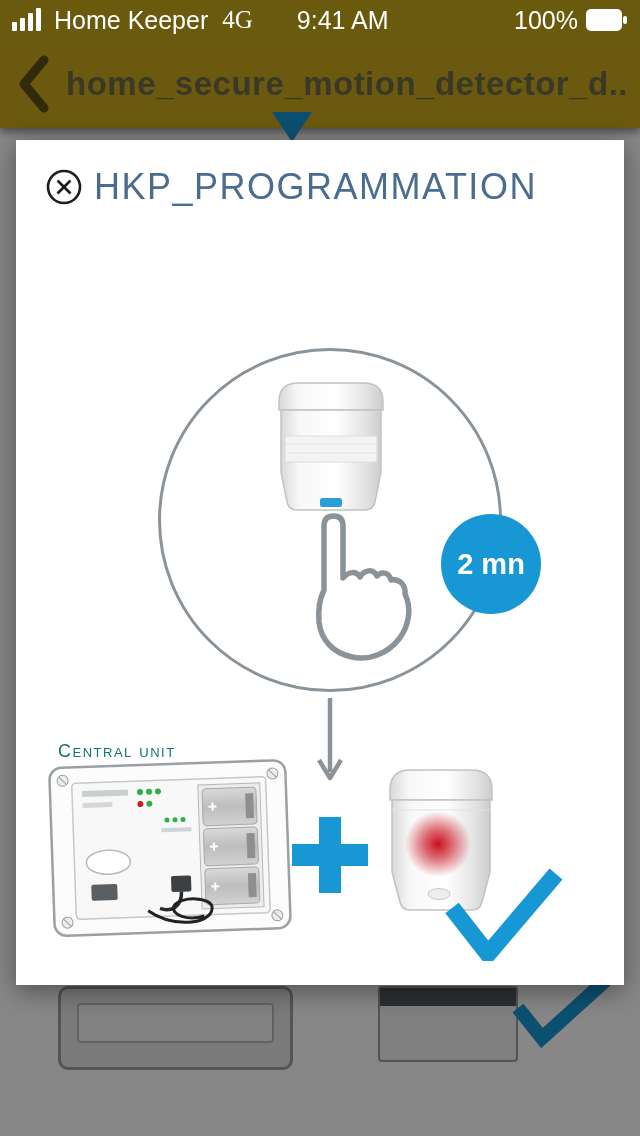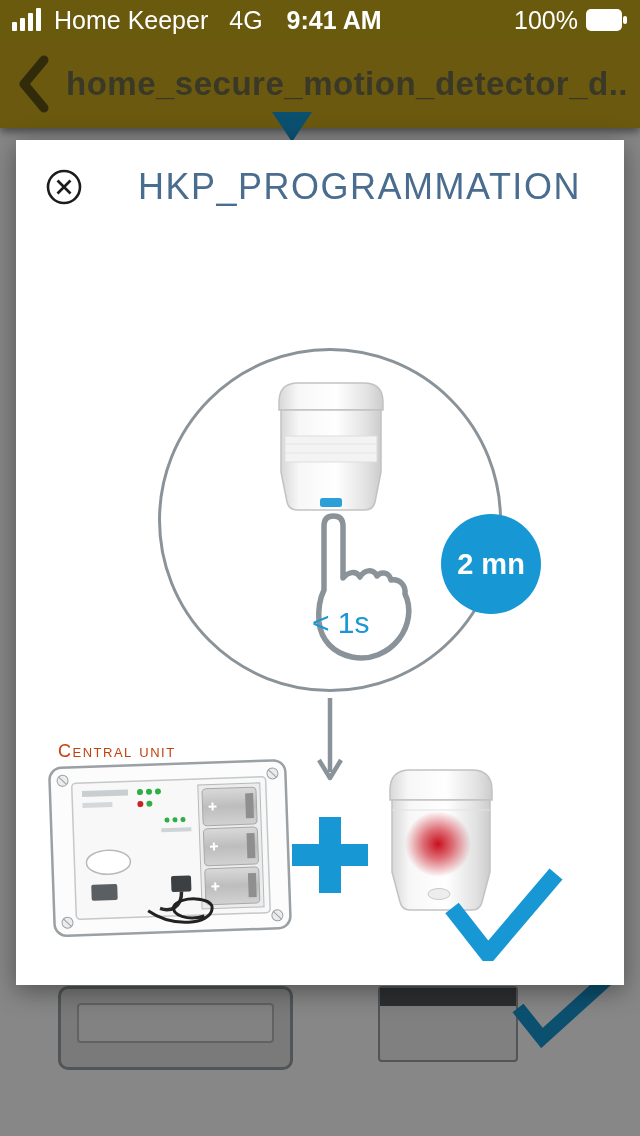--- a/index.html
+++ b/index.html
@@ -27,43 +27,43 @@
   .bg-title { position:absolute; left:0; right:0; top:1086px; text-align:center;
               font-size:37px; color:#4a6c8f; letter-spacing:1px; }
 
   
   .overlay { position:absolute; inset:0; background:rgba(0,0,0,0.47); z-index:10; }
 
   
   .statusbar { position:absolute; top:0; left:0; right:0; height:40px; background:#695a0d; z-index:30;
                display:flex; align-items:center; color:#fff; font-size:25px; padding:0 12px; }
   .statusbar .carrier { margin-left:8px; }
-  .statusbar .network { margin-left:21px; }
-  .statusbar .time { margin-left:24px; font-weight:bold; }
+  .statusbar .network { margin-left:14px;font-family:Liberation Serif, serif; }
+  .statusbar .time { margin-left:44px; font-weight:normal; }
   .statusbar .spacer { flex:1; }
   .statusbar .battery-pct { margin-right:8px; }
 
   
   .modal { position:absolute; left:16px; top:140px; width:608px; height:845px; background:#fff;
            z-index:20; box-shadow:0 6px 24px rgba(0,0,0,0.4); }
   .close-btn { position:absolute; left:29px; top:28px; width:38px; height:38px; cursor:pointer; }
-  .m-title { position:absolute; left:78px; top:26px; font-size:36px; color:#4a6c8f; letter-spacing:1.5px;margin-left:44px; }
+  .m-title { position:absolute; left:78px; top:26px; font-size:36px; color:#4a6c8f; letter-spacing:1.5px; }
 
   .ring { position:absolute; left:142px; top:208px; width:344px; height:344px;
           border:3px solid #8a9399; border-radius:50%; }
   .detector1 { position:absolute; left:256px; top:236px; }
   .hand { position:absolute; left:278px; top:372px; z-index:4; }
   .press-label { position:absolute; left:296px; top:466px; width:110px; font-size:30px;
                  color:#1798d4; z-index:5; }
   .badge { position:absolute; border-radius:50%; background:#1798d4; color:#fff;
            display:flex; align-items:center; justify-content:center; font-weight:bold; z-index:6; }
   .badge-2mn { left:425px; top:374px; width:100px; height:100px; font-size:29px; }
   .badge-bip { left:165px; top:575px; width:94px; height:94px; font-size:33px; }
   .arrow-down { position:absolute; left:299px; top:558px; }
-  .cu-label { position:absolute; left:42px; top:601px; font-size:18px; color:#c2410c;
+  .cu-label { position:absolute; left:42px; top:601px; font-size:18px; color:#0f766e;
               font-variant:small-caps; letter-spacing:1.5px; }
   .central-unit { position:absolute; left:34px; top:620px; transform:rotate(-2deg); }
   .plus-h { position:absolute; left:276px; top:704px; width:76px; height:22px; background:#1798d4; }
   .plus-v { position:absolute; left:303px; top:677px; width:22px; height:76px; background:#1798d4; }
   .detector2 { position:absolute; left:366px; top:622px; }
   .check { position:absolute; left:428px; top:726px; z-index:7; }
 </style>
 </head>
 <body>
 
@@ -142,21 +142,20 @@
       <line x1="13" y1="77" x2="105" y2="77" stroke="#e4e4e4"></line>
       <rect x="48" y="122" width="22" height="9" rx="2.5" fill="#2b9fd8"></rect>
     </svg>
 
     <svg class="hand" width="130" height="160" viewBox="0 0 130 160">
       <path d="M30 78 L30 14 Q30 4 39.5 4 Q49 4 49 14 L49 66
                C54 60 62 58 66 65 C70 58 79 56 83 64 C87 59 95 60 97 68
                C106 66 112 74 111 82 C118 96 115 114 105 127
                C94 141 76 149 58 145 C39 141 27 128 25 110 C24 97 26 86 30 78 Z" fill="#ffffff" stroke="#8a9399" stroke-width="5.5" stroke-linejoin="round" stroke-linecap="round"></path>
     </svg>
-    <div class="press-label">&lt; 1s</div>
 
     <div class="badge badge-2mn">
       <span>2 mn</span>
     </div>
 
     <svg class="arrow-down" width="30" height="92" viewBox="0 0 30 92">
       <line x1="15" y1="0" x2="15" y2="74" stroke="#8a9399" stroke-width="4.5"></line>
       <path d="M4 62 L15 80 L26 62" fill="none" stroke="#8a9399" stroke-width="4.5" stroke-linejoin="round"></path>
     </svg>
 

